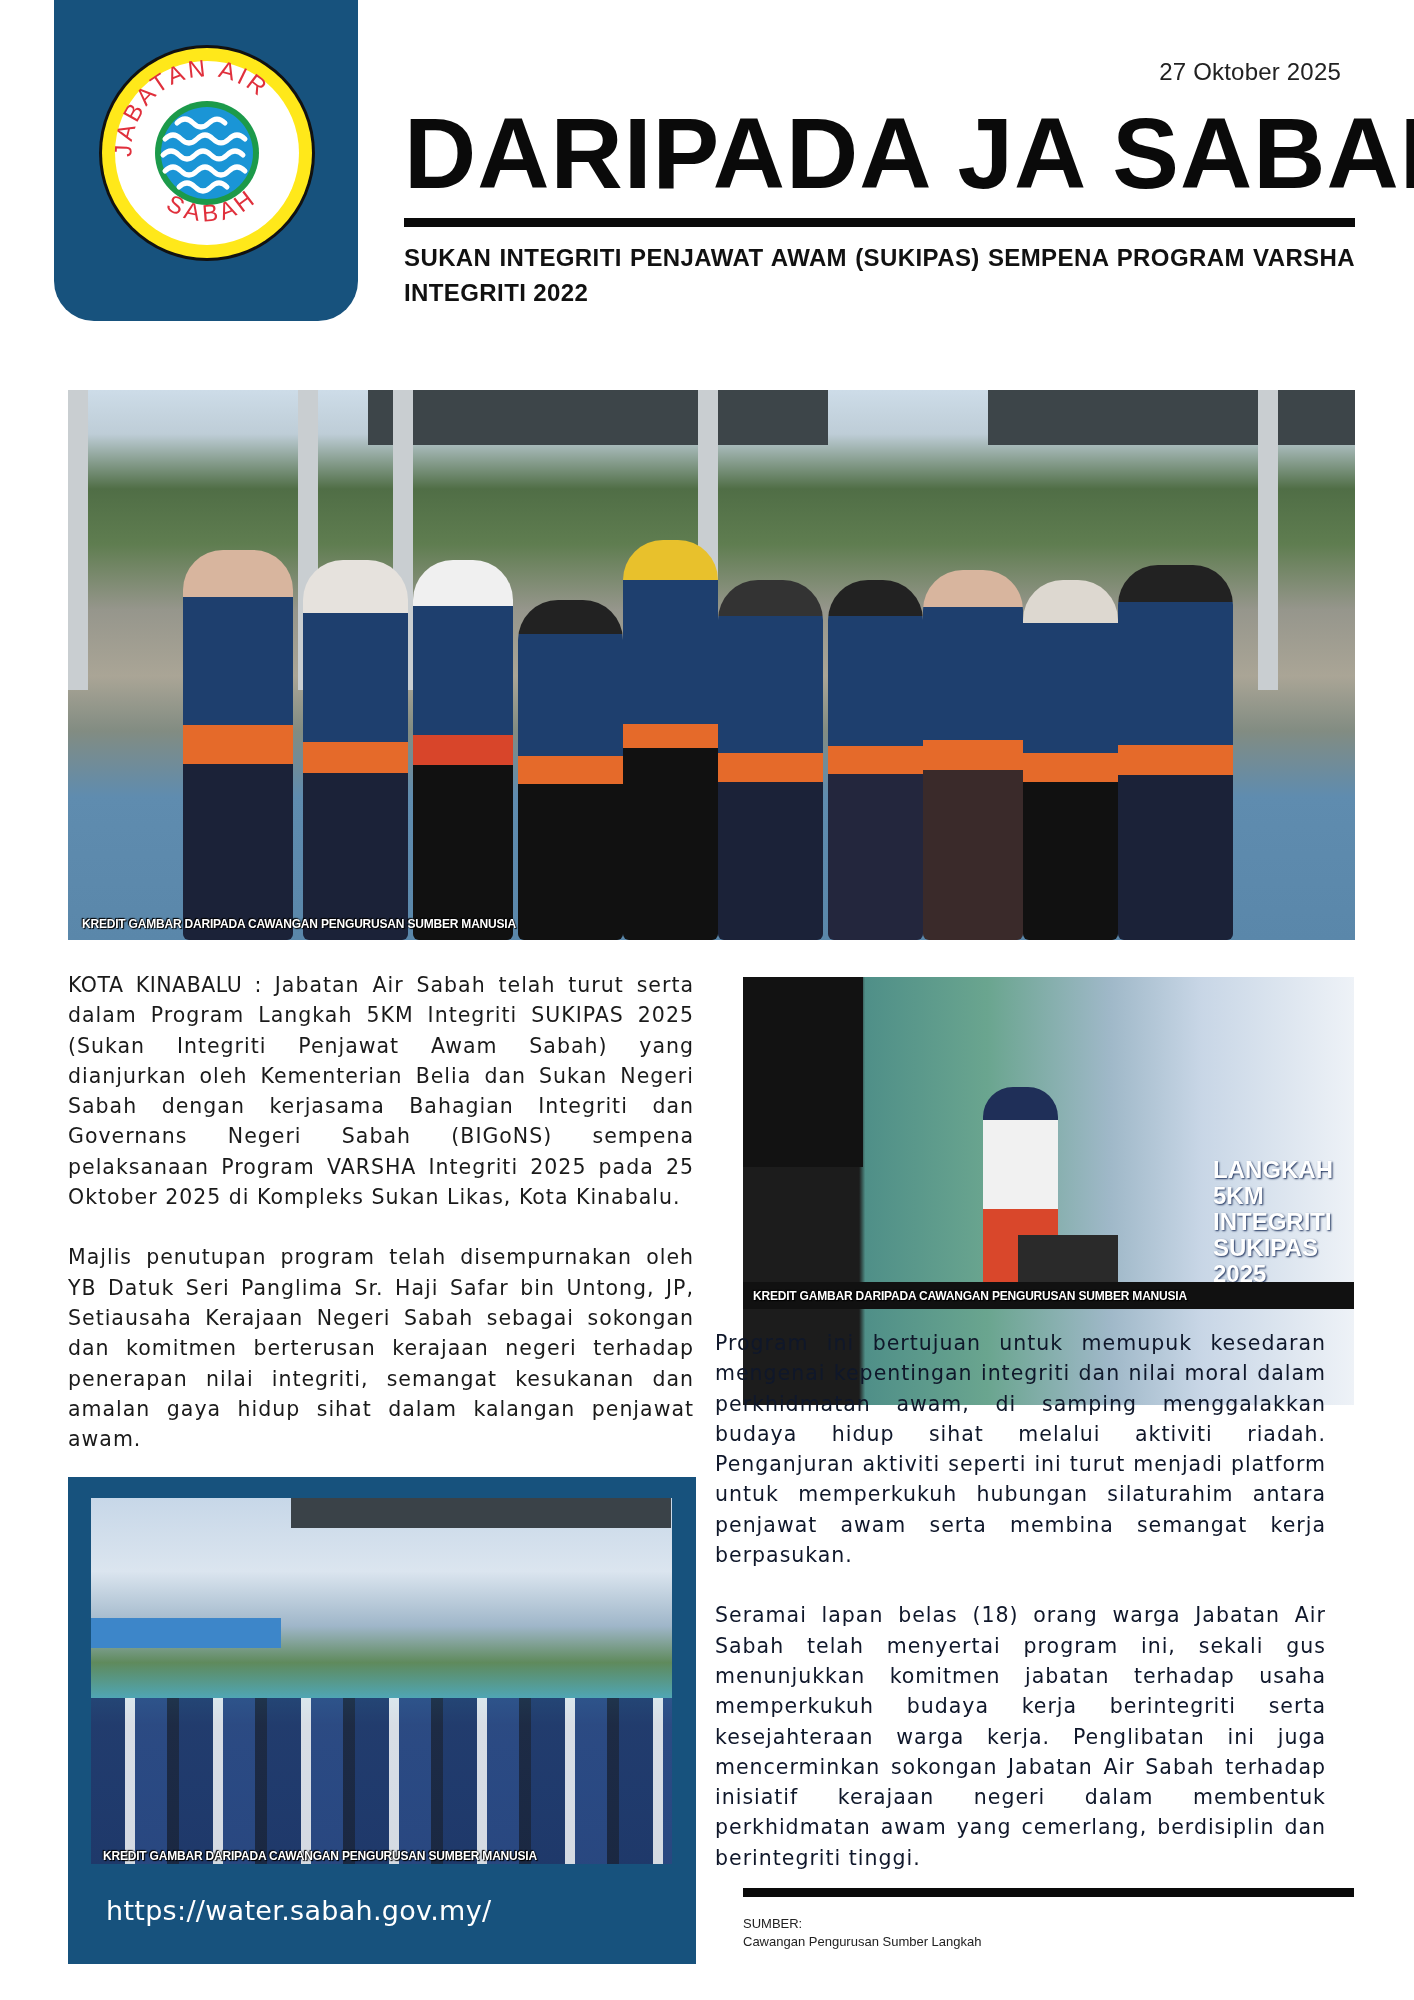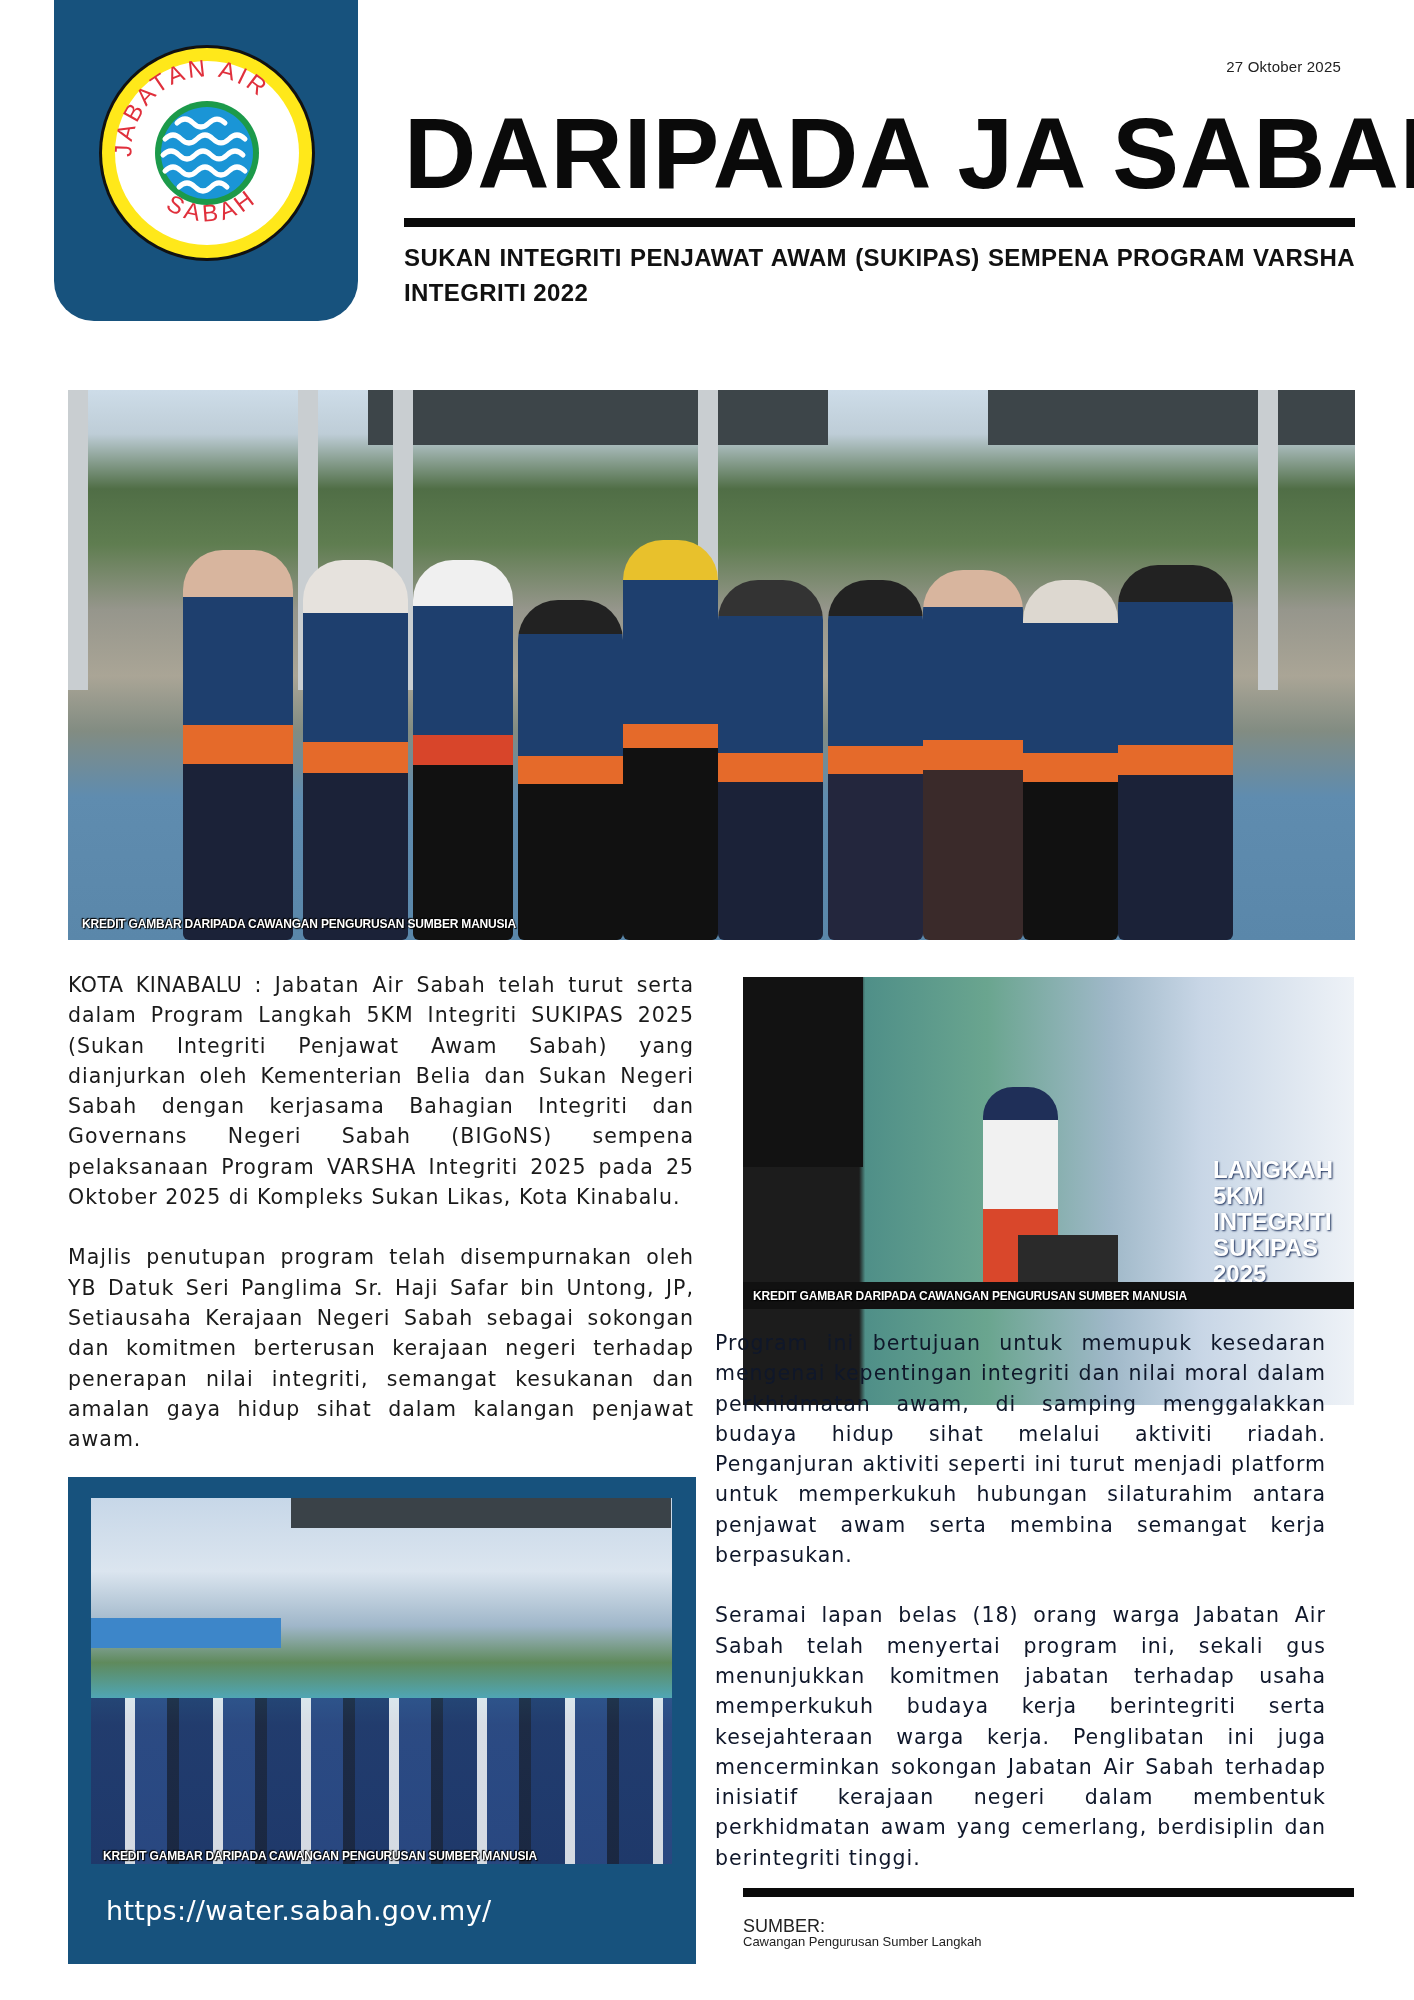--- a/index.html
+++ b/index.html
@@ -3,21 +3,21 @@
 <meta charset="utf-8">
 <style>
   html, body { margin:0; padding:0; background:#ffffff; }
   body { width:1414px; height:2000px; position:relative; overflow:hidden; font-family:"DejaVu Sans", sans-serif; color:#111; }
   .abs { position:absolute; }
 
   
   #logo-box { left:54px; top:0; width:304px; height:321px; background:#17527d; border-radius:0 0 40px 40px; }
   #logo-svg { position:absolute; left:43px; top:43px; width:220px; height:220px; }
 
-  #date { right:73px; top:58px; font-size:15px; color:#222; font-family:"Liberation Sans", sans-serif; letter-spacing:0.2px;margin-left:13px; }
+  #date { right:73px; top:58px; font-size:24px; color:#222; font-family:"Liberation Sans", sans-serif; letter-spacing:0.2px;margin-left:13px; }
   #title { left:404px; top:98px; font-size:100px; font-weight:bold; line-height:110px; color:#0a0a0a; letter-spacing:1px; font-family:"Liberation Sans", sans-serif; white-space:nowrap; }
   #title-rule { left:404px; top:218px; width:951px; height:9px; background:#0a0a0a; }
   #subtitle { left:404px; top:240px; width:951px; font-size:24px; font-weight:bold; line-height:35px; text-align:justify; text-align-last:left; font-family:"Liberation Sans", sans-serif; letter-spacing:0.4px; color:#111; }
 
   .photo { position:absolute; overflow:hidden; }
   .credit { position:absolute; color:#fff; font-weight:bold; font-family:"Liberation Sans", sans-serif; text-shadow:0 0 2px #000, 1px 1px 1px #000, -1px -1px 1px #000; white-space:nowrap; letter-spacing:-0.2px; }
 
   #main-photo { left:68px; top:390px; width:1287px; height:550px;
     background:
       linear-gradient(180deg, rgba(205,220,232,1) 0%, rgba(190,205,215,1) 8%, rgba(80,110,70,1) 18%, rgba(95,125,80,1) 28%, rgba(150,150,140,1) 40%, rgba(170,165,150,1) 52%, rgba(130,140,130,1) 62%, rgba(95,140,175,1) 74%, rgba(90,135,170,1) 100%); }
@@ -34,21 +34,21 @@
 
   #right-text { left:715px; top:1328px; width:611px; font-size:20.5px; line-height:30.3px; text-align:justify; letter-spacing:1px; color:#0f172a; }
   #right-text p { margin:0 0 30px 0; }
 
   #blue-box { left:68px; top:1477px; width:628px; height:487px; background:#17527d; }
   #crowd-photo { left:23px; top:21px; width:581px; height:366px;
     background: linear-gradient(180deg, #c7d7e8 0%, #dbe5ef 20%, #9fb6c9 35%, #5f8a5c 45%, #4fa7b8 55%, #3a4e6f 62%, #27406c 80%, #1e2f50 100%); }
   #url { left:38px; top:418px; font-size:27px; color:#ffffff; font-family:"DejaVu Sans", sans-serif; letter-spacing:0.3px; }
 
   #source-rule { left:743px; top:1888px; width:611px; height:9px; background:#0a0a0a; }
-  #source-label { left:743px; top:1916px; font-size:18px; color:#222; font-family:"Liberation Sans", sans-serif; }
+  #source-label { left:743px; top:1916px; font-size:13px; color:#222; font-family:"Liberation Sans", sans-serif; }
   #source-value { left:743px; top:1934px; font-size:13px; color:#222; font-family:"Liberation Sans", sans-serif; }
 </style>
 </head>
 <body>
 
 <div id="logo-box" class="abs">
   <svg id="logo-svg" viewBox="0 0 220 220">
     <circle cx="110" cy="110" r="108" fill="#111"></circle>
     <circle cx="110" cy="110" r="105" fill="#ffe81a"></circle>
     <circle cx="110" cy="110" r="92" fill="#ffffff"></circle>

